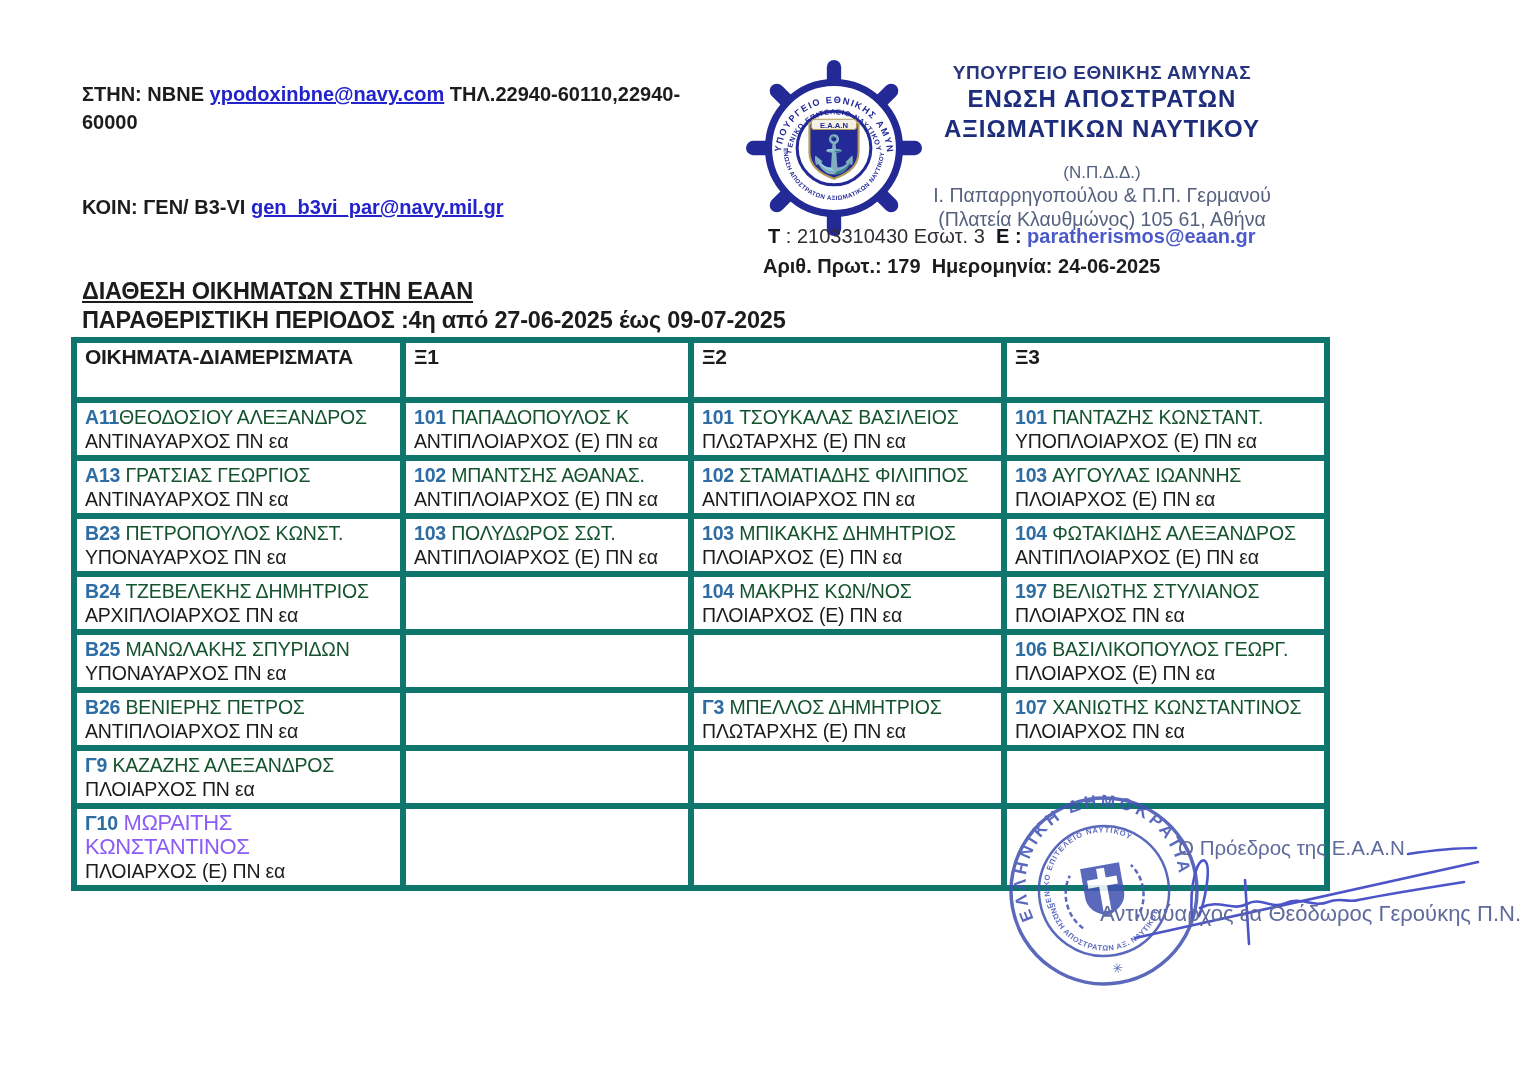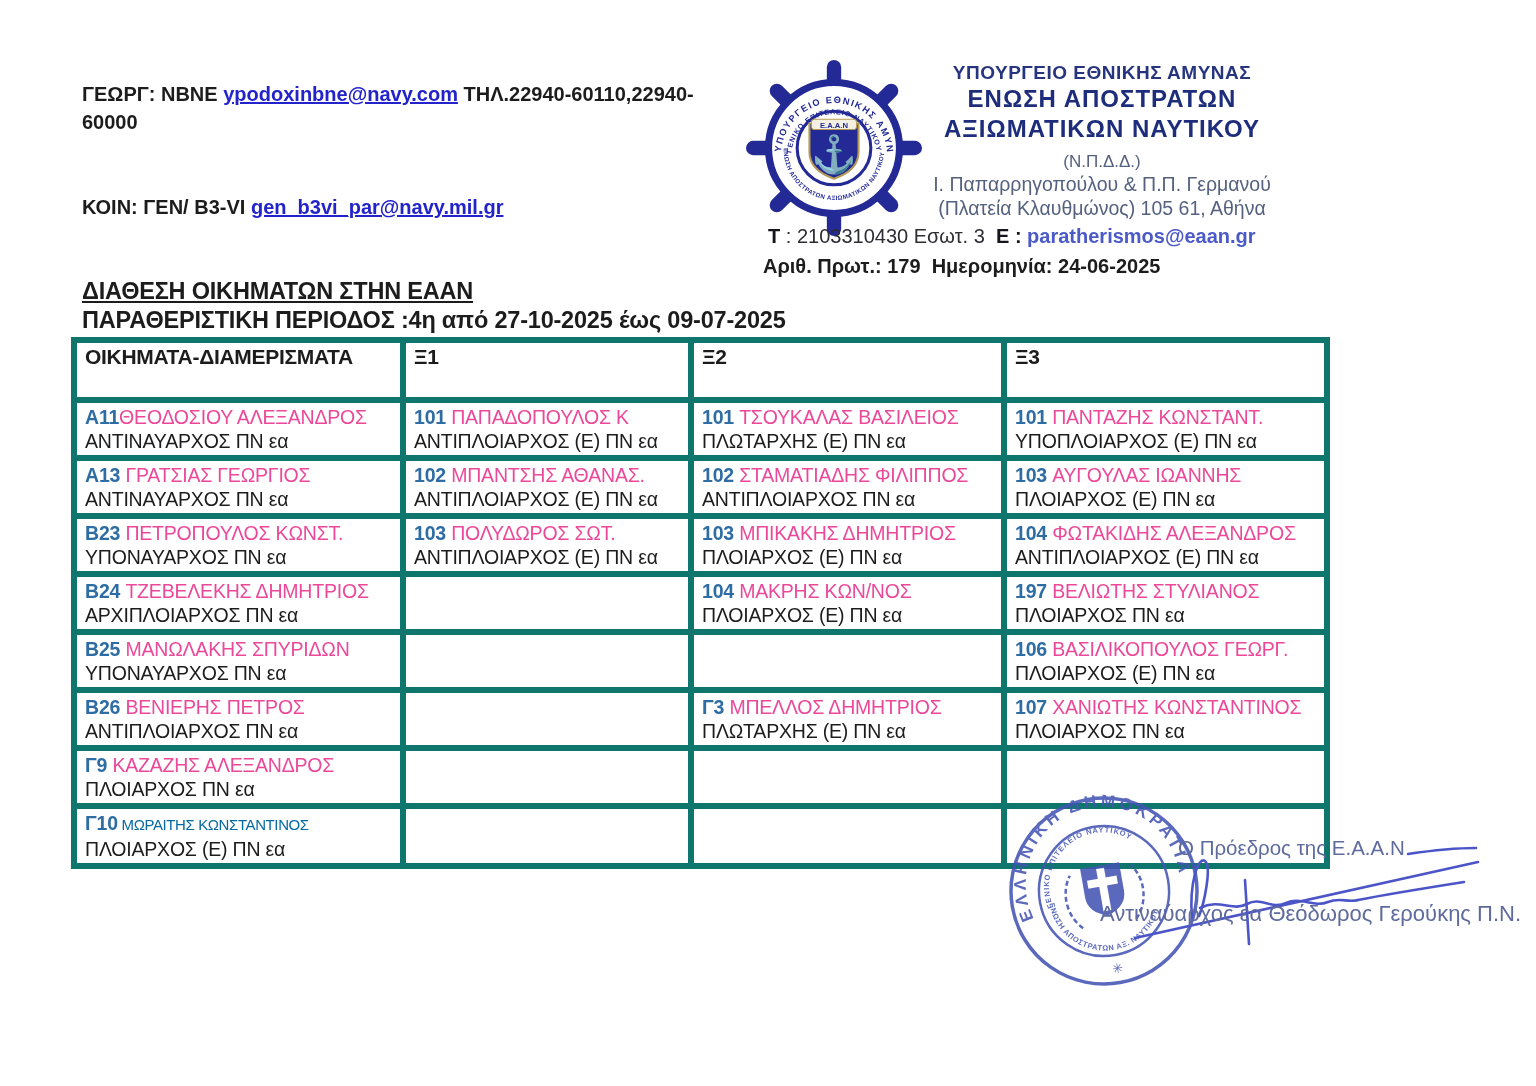--- a/index.html
+++ b/index.html
@@ -9,56 +9,56 @@
 
   
   .pros{left:82px;top:80px;width:640px;font-size:20px;font-weight:bold;line-height:1.4;}
   .koin{left:82px;top:196px;width:640px;font-size:20px;font-weight:bold;}
   a.maillink{color:#2323cc;text-decoration:underline;font-weight:bold;}
 
   
   .org-block{left:918px;top:62px;width:368px;text-align:center;}
   .ministry{color:#27357e;font-weight:bold;font-size:19px;letter-spacing:.5px;}
   .orgname{color:#1e2d7b;font-weight:bold;font-size:24px;letter-spacing:1px;line-height:1.25;}
-  .npdd{color:#55617f;font-size:17px;margin-top:8px;}
+  .npdd{color:#55617f;font-size:17px;margin-top:19px;}
   .addr{color:#55617f;font-size:19.5px;line-height:1.25;}
   .contact{left:768px;top:225px;font-size:20px;color:#2d2d33;white-space:nowrap;}
   .contact b{color:#15151c;}
   .contact .mail{color:#4b5ac8;font-weight:bold;}
   .protocol{left:763px;top:255px;font-size:20px;font-weight:bold;white-space:nowrap;}
 
   
   .title1{left:82px;top:278px;font-size:23.5px;font-weight:bold;text-decoration:underline;letter-spacing:-0.2px;}
   .title2{left:82px;top:307px;font-size:23.5px;font-weight:bold;letter-spacing:-0.2px;}
 
   
   table.alloc{position:absolute;left:71px;top:337px;width:1253px;border-collapse:collapse;
               table-layout:fixed;font-size:19.5px;}
   table.alloc th, table.alloc td{border:6px solid #0f766e;vertical-align:top;
               padding:2px 6px 2px 8px;line-height:24px;overflow:hidden;}
   table.alloc th{text-align:left;font-size:21px;height:50px;letter-spacing:-0.3px;}
   table.alloc td{height:46px;letter-spacing:-0.2px;}
   .code{font-weight:bold;color:#2e6da4;}
-  .pname{color:#ec4899;}
-  .pname.narrow{font-size:15px;letter-spacing:-0.4px;color:#0369a1;}
+  .pname{color:#14532d;}
+  .pname.narrow{font-size:22px;letter-spacing:-0.4px;color:#8b5cf6;}
   .rank{color:#1c1c1c;}
 
   
   .stamp{left:1005px;top:792px;width:198px;height:198px;opacity:.87;transform:rotate(-10deg);z-index:1;}
   .sig-title{left:1178px;top:836px;font-size:20.5px;color:#5f6b9c;z-index:3;}
   .sig-name{left:1100px;top:901px;font-size:22px;color:#5f6b9c;z-index:3;}
   .sig-strokes{left:1040px;top:818px;width:460px;height:140px;z-index:2;}
 </style>
 </head>
 <body>
 
 <div class="page">
 
   <div class="abs pros">
-    <span>ΓΕΩΡΓ:</span>
+    <span>ΣΤΗΝ:</span>
     <span>ΝΒΝΕ</span>
     <a href="#" class="maillink">ypodoxinbne@navy.com</a>
     <span>ΤΗΛ.22940-60110,22940-60000</span>
   </div>
 
   <div class="abs koin">
     <span>ΚΟΙΝ:</span>
     <span>ΓΕΝ/ Β3-VI</span>
     <a href="#" class="maillink">gen_b3vi_par@navy.mil.gr</a>
   </div>
@@ -116,21 +116,21 @@
   </div>
 
   <div class="abs protocol">
     <span>Αριθ. Πρωτ.:</span>
     <span>179</span>&nbsp;
     <span>Ημερομηνία:</span>
     <span>24-06-2025</span>
   </div>
 
   <div class="abs title1">ΔΙΑΘΕΣΗ ΟΙΚΗΜΑΤΩΝ ΣΤΗΝ ΕΑΑΝ</div>
-  <div class="abs title2">ΠΑΡΑΘΕΡΙΣΤΙΚΗ ΠΕΡΙΟΔΟΣ :4η από 27-10-2025 έως 09-07-2025</div>
+  <div class="abs title2">ΠΑΡΑΘΕΡΙΣΤΙΚΗ ΠΕΡΙΟΔΟΣ :4η από 27-06-2025 έως 09-07-2025</div>
 
   <table class="alloc">
     <colgroup>
       <col style="width:329px">
         <col style="width:288px">
         <col style="width:313px">
         <col style="width:323px">
     </colgroup>
     <thead>
       <tr>

